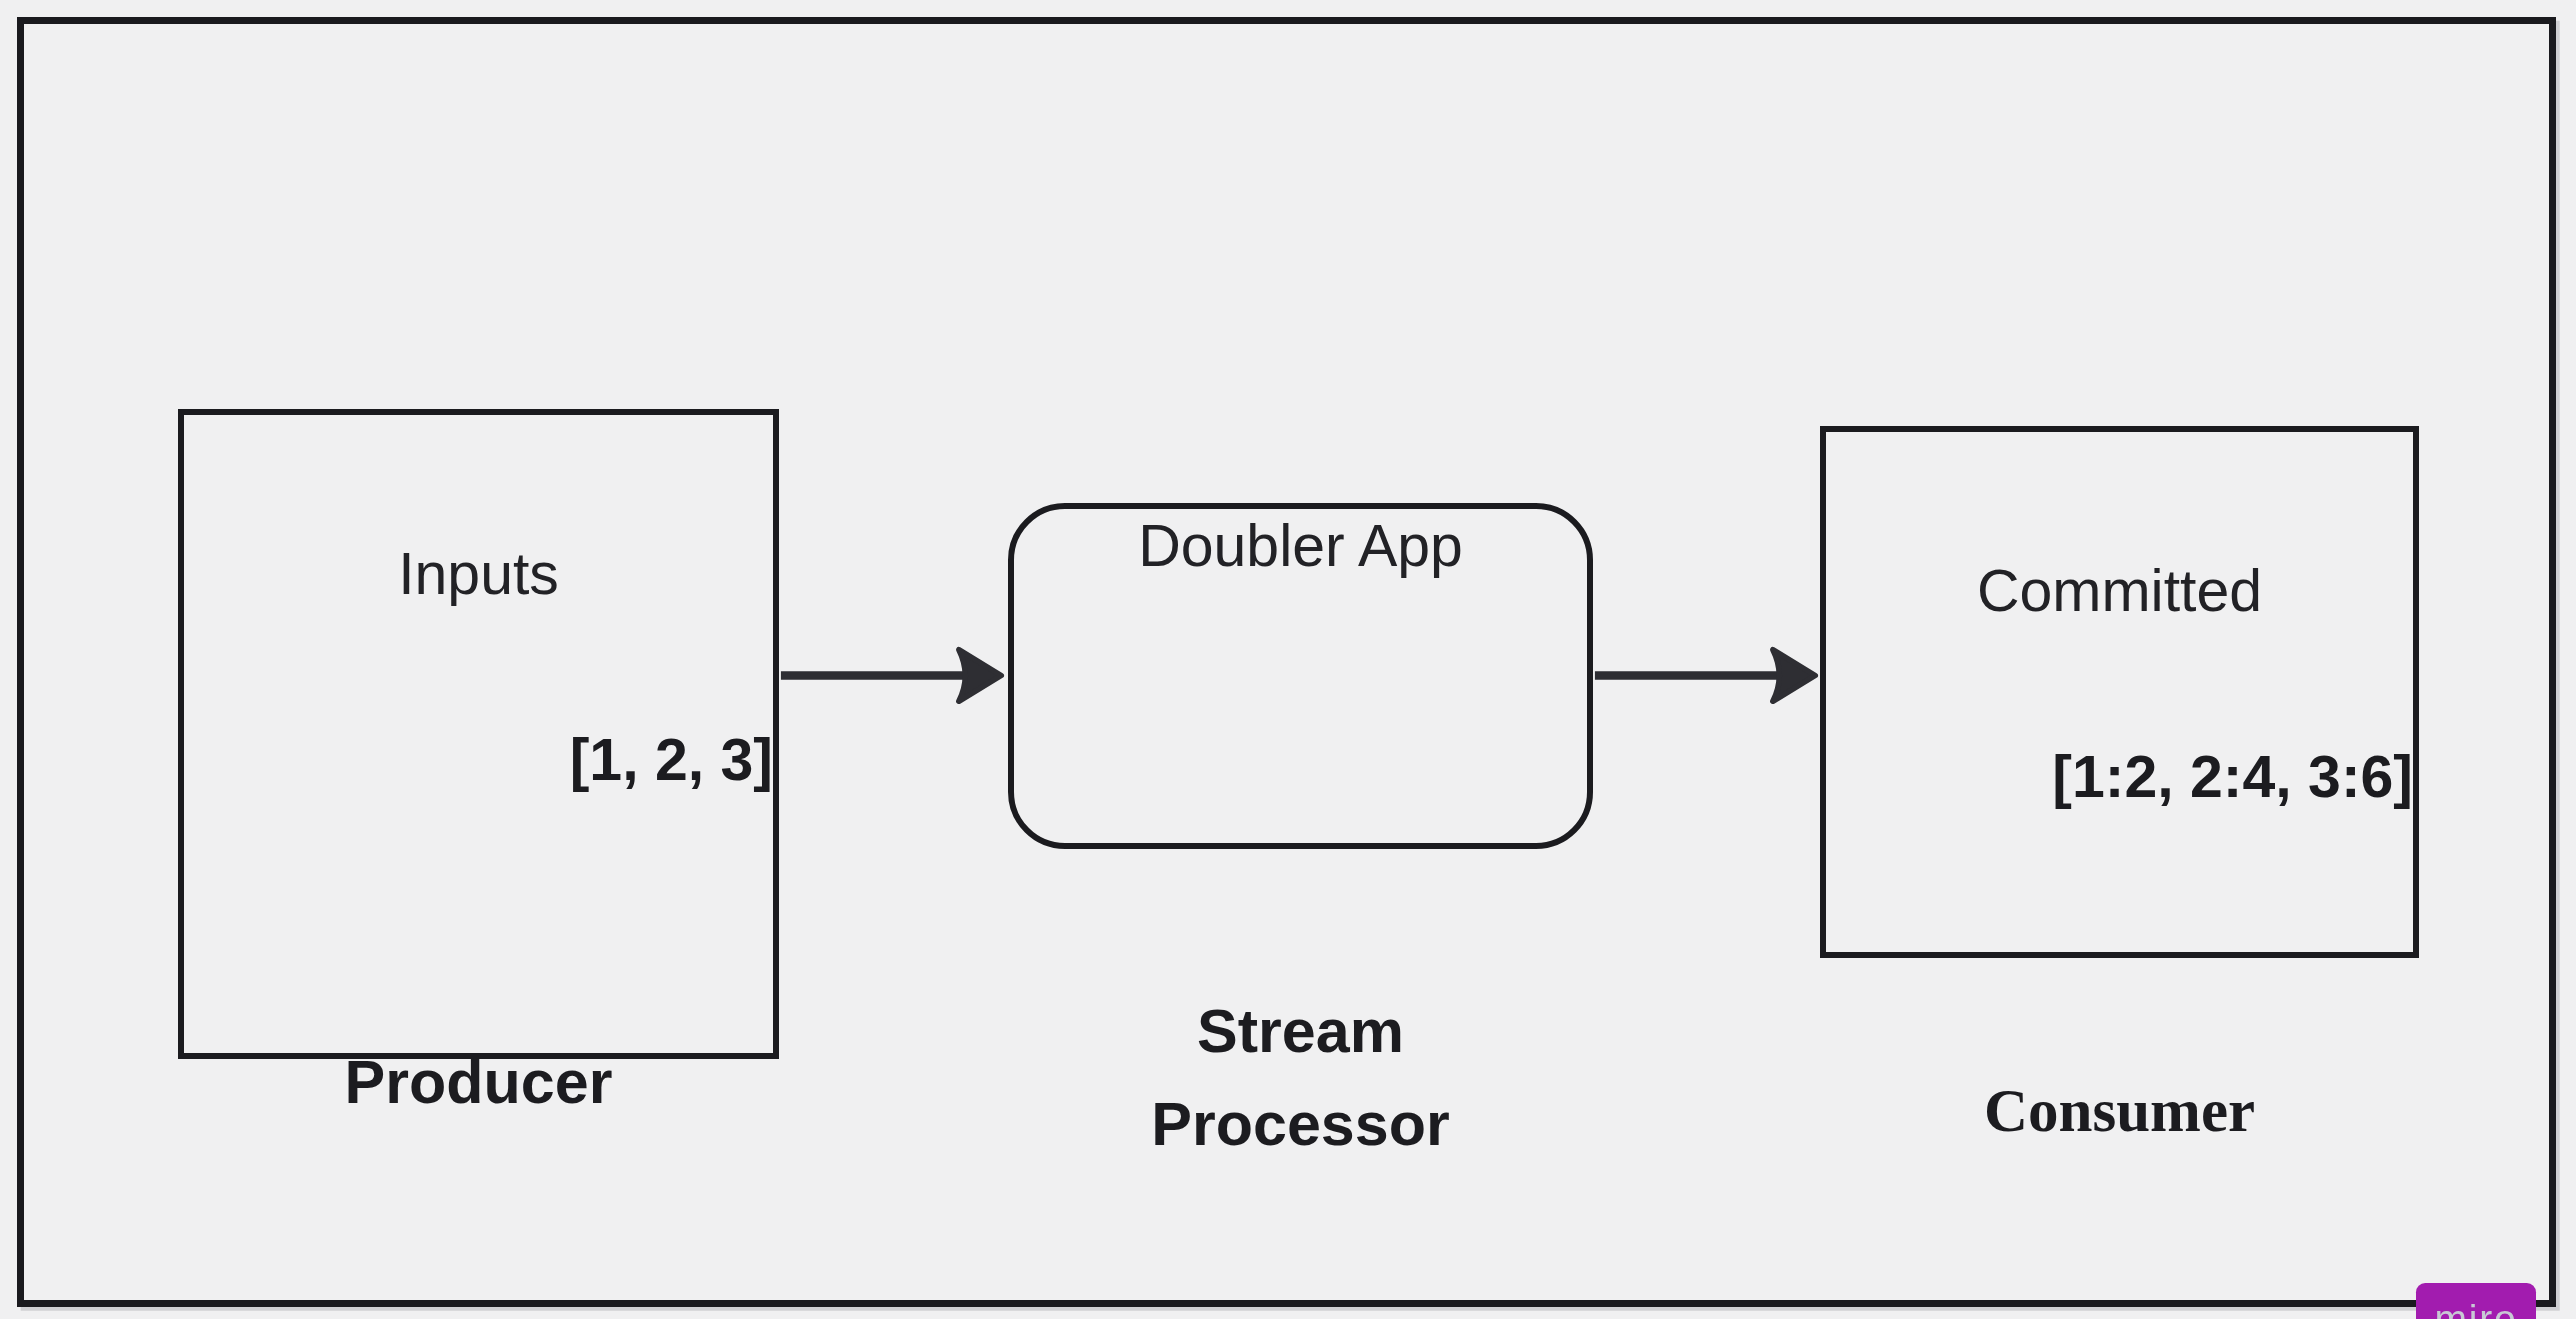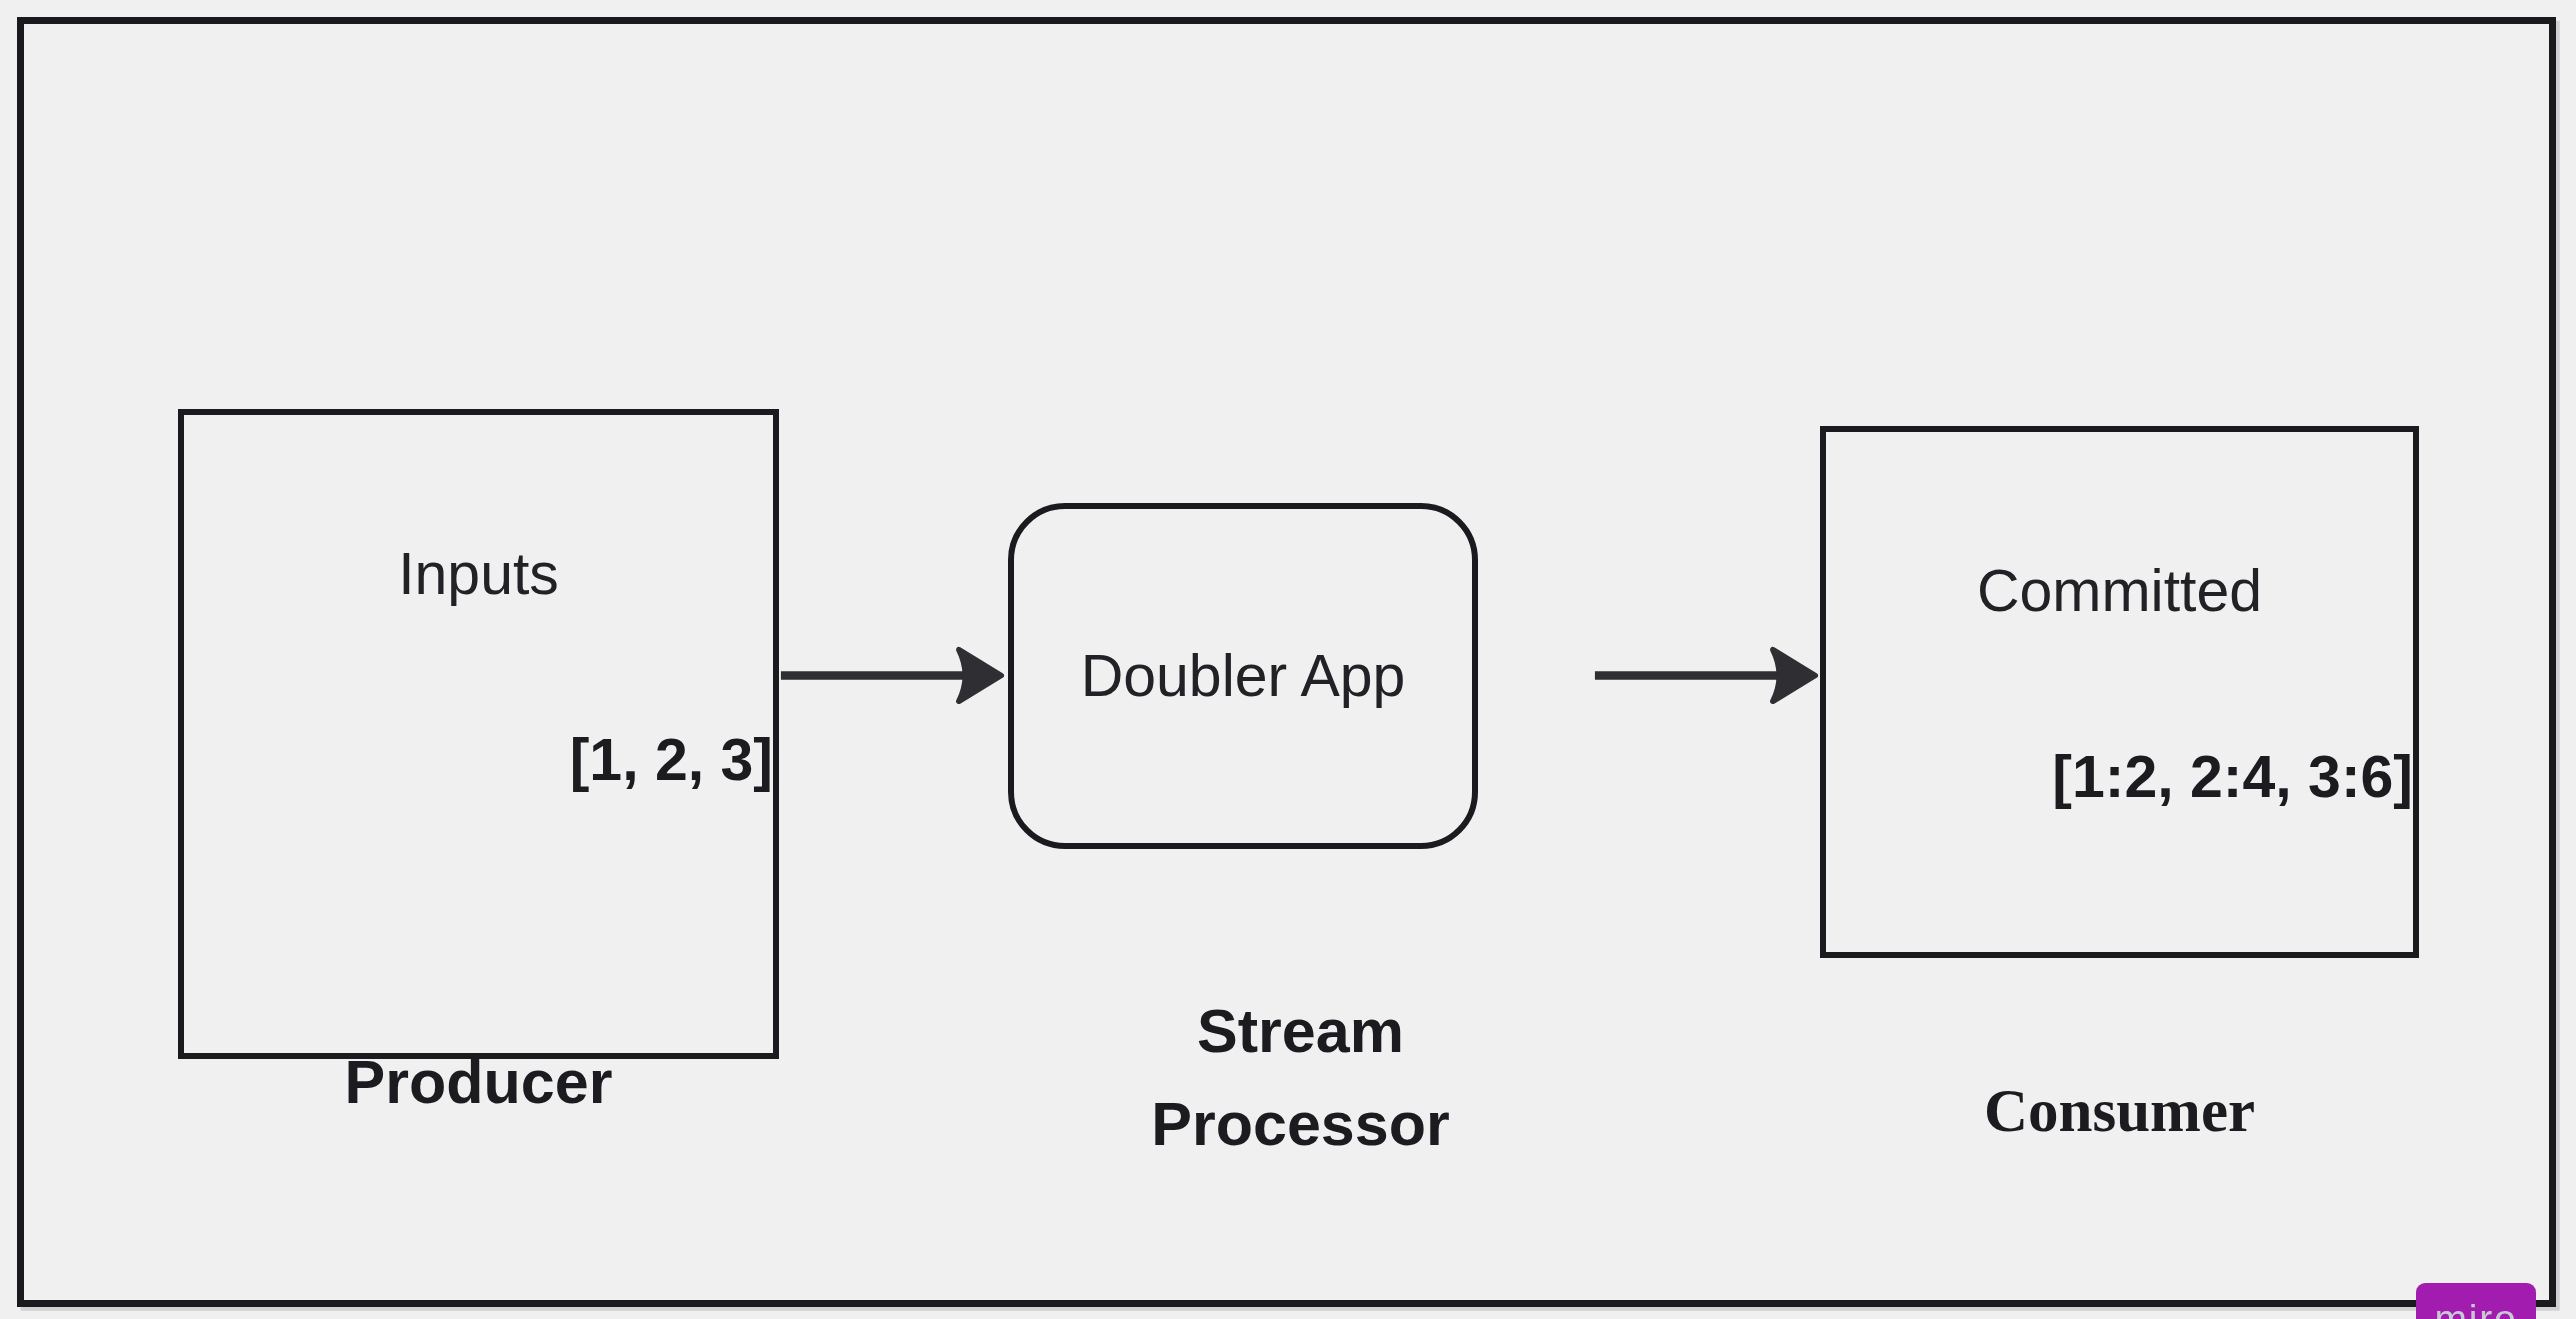--- a/index.html
+++ b/index.html
@@ -17,22 +17,22 @@
     position:absolute;left:0;right:0;top:96px;
     text-align:center;font-size:88px;line-height:120px;font-weight:700;
     letter-spacing:-0.9px;color:#1c1c20;white-space:pre-line;
   }
   .node{
     position:absolute;border:6.5px solid #1b1b1f;box-sizing:border-box;
     background:transparent;
   }
   .node-producer{left:178px;top:409px;width:601px;height:650px;}
   .node-processor{
-    left:1008px;top:503px;width:470px;height:346px;border-radius:57px;
-    display:flex;align-items:center;justify-content:center;
+    left:1008px;top:503px;width:585px;height:346px;border-radius:57px;
+    display:flex;align-items:flex-start;justify-content:center;
   }
   .node-consumer{left:1820px;top:426px;width:599px;height:532px;}
   .node-label{
     position:absolute;left:0;right:0;top:122px;text-align:center;
     font-size:59px;line-height:74px;font-weight:400;color:#222226;
   }
   .node-value{
     position:absolute;left:0;right:0;top:308px;text-align:right;
     font-size:59px;line-height:74px;font-weight:700;color:#1c1c20;
   }

